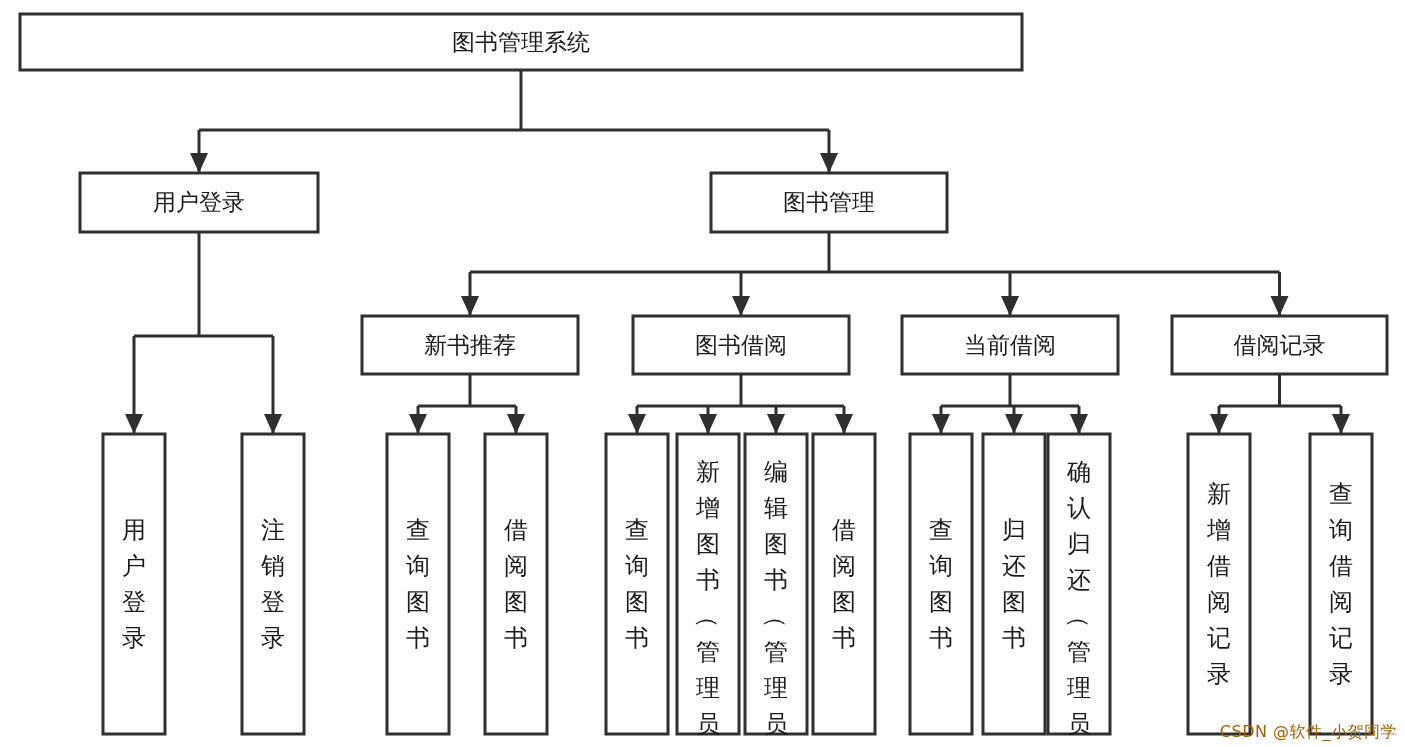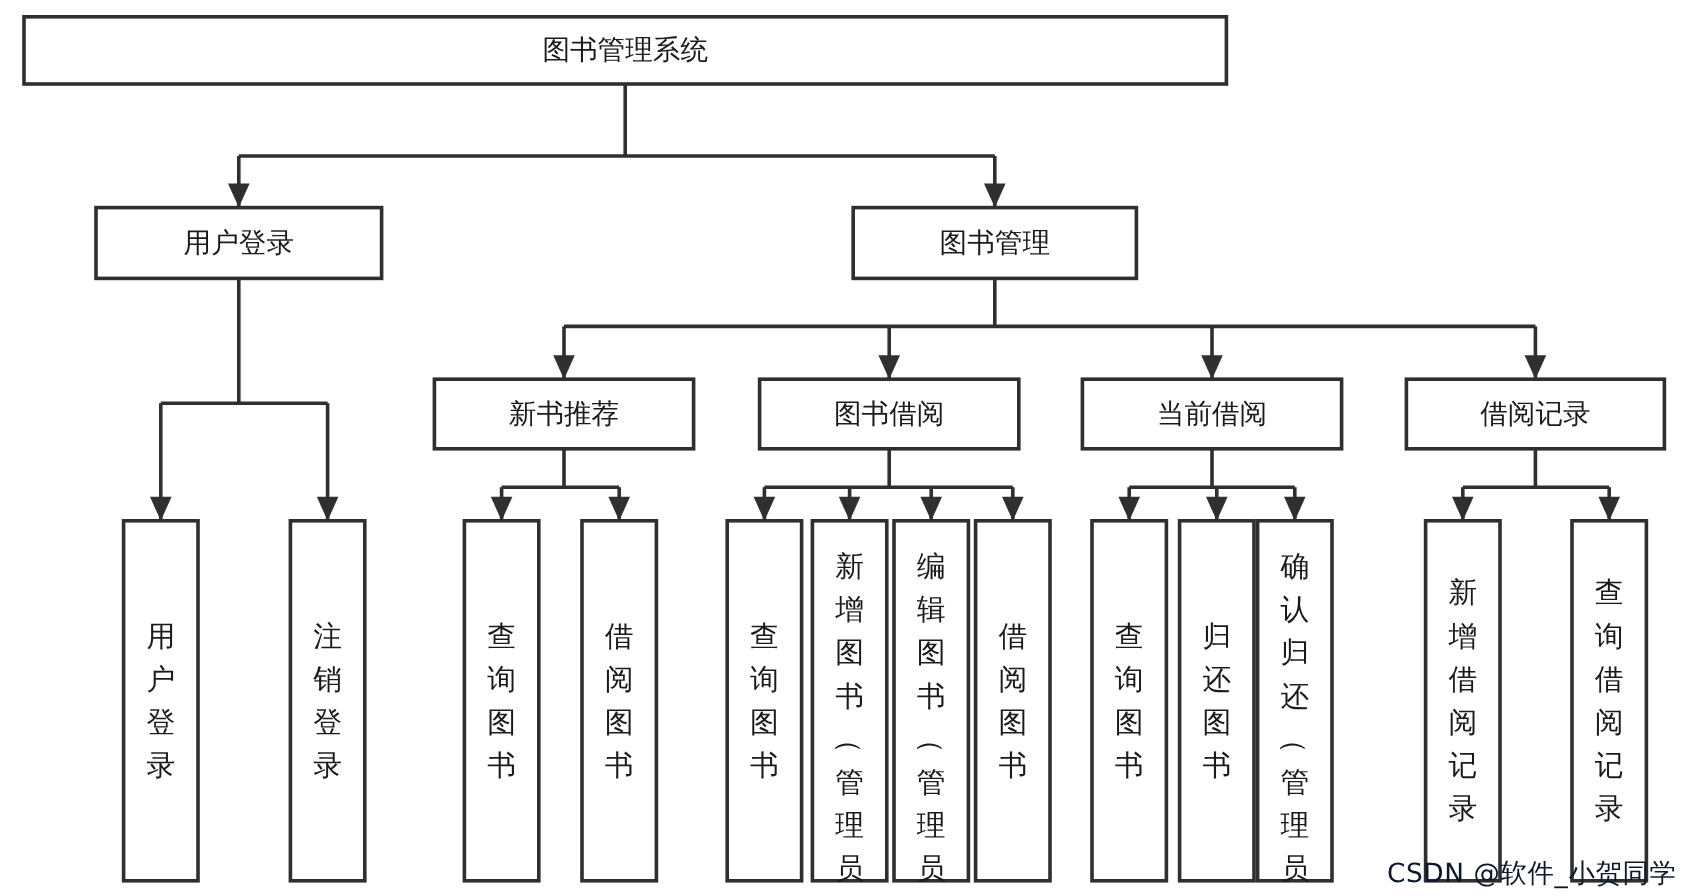--- a/index.html
+++ b/index.html
@@ -18,21 +18,21 @@
     fill:#1a1a1a;font-size:23px;text-anchor:middle;
     dominant-baseline:middle;
   }
   .leaf-label{
     font-family:"DejaVu Sans","Liberation Sans",sans-serif;
     fill:#1a1a1a;font-size:24px;text-anchor:middle;
   }
   .watermark{
     position:absolute;right:8px;bottom:4px;
     font-family:"DejaVu Sans","Liberation Sans",sans-serif;
-    font-size:22px;color:#0f172a;white-space:nowrap;
+    font-size:16px;color:#a16207;white-space:nowrap;
     letter-spacing:0.5px;pointer-events:none;
   }
 </style>
 </head>
 <body>
 
 <div id="diagram-root">
   <svg id="flow" viewBox="0 0 1405 747">
     <g id="connectors-layer">
         <g>

